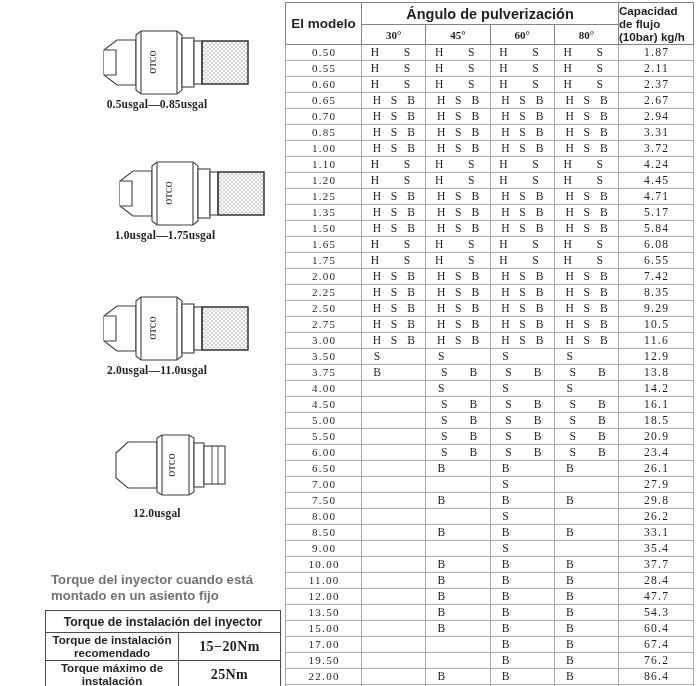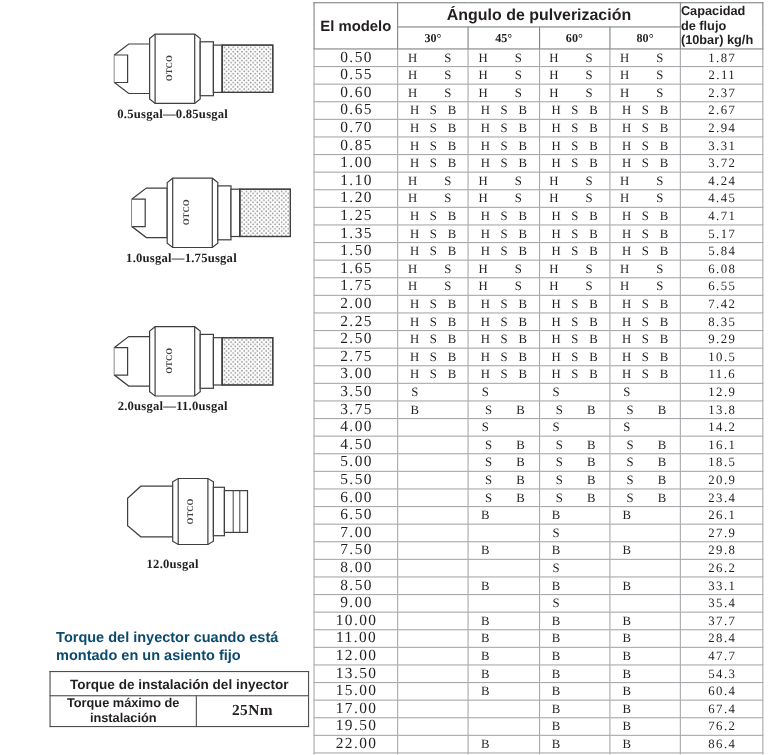--- a/index.html
+++ b/index.html
@@ -27,21 +27,21 @@
     color: #231f20;
     margin-top: 2px;
   }
 
   
   #torque-section { position: absolute; left: 0; top: 572px; width: 280px; }
   #torque-heading {
     font-family: "Liberation Sans", sans-serif;
     font-size: 13.2px;
     line-height: 16px;
-    color: #0c4a6e;
+    color: #737373;
     padding-left: 34px;
     padding-right: 8px;
   }
   #torque-table {
     margin-top: 6px;
     margin-left: 28px;
     width: 236px;
     border-collapse: collapse;
     border: 1.1px solid #4d4d4d;
   }
@@ -120,21 +120,21 @@
     width: 75px;
   }
   #spec-table tbody td {
     height: 15px;
     line-height: 15px;
     font-family: "Liberation Serif", serif;
     color: #231f20;
   }
   .cell-model {
     text-align: center;
-    font-size: 14px;
+    font-size: 11px;
     letter-spacing: 1.3px;
     text-indent: 1.3px;
   }
   .cell-cap {
     text-align: center;
     font-size: 11.6px;
     letter-spacing: 1.3px;
     text-indent: 1.3px;
   }
   .cell-angle { position: relative; }
@@ -257,20 +257,24 @@
     </div>
 
     <div id="torque-section">
       <div id="torque-heading">Torque del inyector cuando está montado en un asiento fijo</div>
       <table id="torque-table">
         <tbody>
           <tr>
             <td class="tq-title" colspan="2">Torque de instalación del inyector</td>
           </tr>
           <tr>
+            <td class="tq-label">Torque de instalación recomendado</td>
+            <td class="tq-value">15−20Nm</td>
+          </tr>
+          <tr>
             <td class="tq-label">Torque máximo de instalación</td>
             <td class="tq-value">25Nm</td>
           </tr>
         </tbody>
       </table>
     </div>
   </div>
 
   <table id="spec-table">
     <thead>

